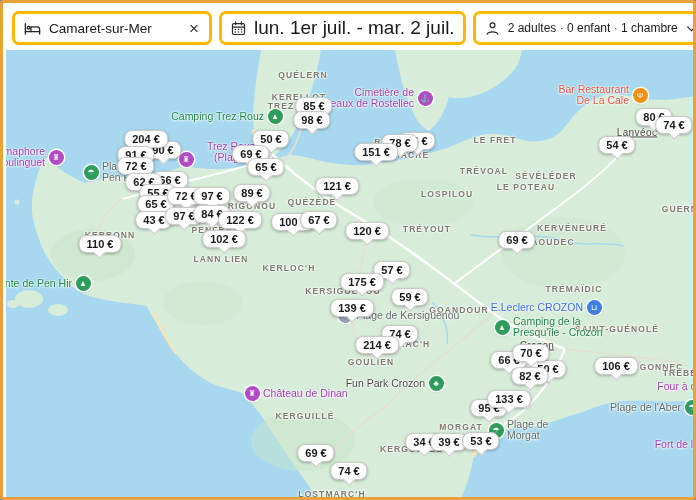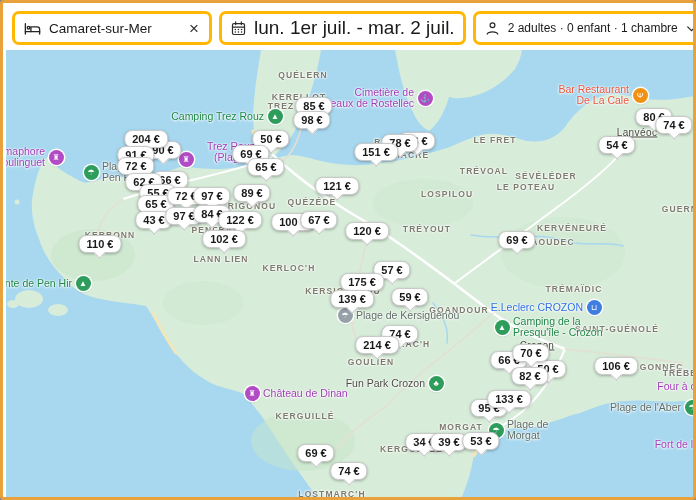--- a/index.html
+++ b/index.html
@@ -292,21 +292,21 @@
         <div class="pm" style="left: 260px; top: 117px;"><span>65 €</span></div>
         <div class="pm" style="left: 411px; top: 91px;"><span>46 €</span></div>
         <div class="pm" style="left: 394px; top: 93px;"><span>78 €</span></div>
         <div class="pm" style="left: 370px; top: 102px;"><span>151 €</span></div>
         <div class="pm" style="left: 331px; top: 136px;"><span>121 €</span></div>
         <div class="pm" style="left: 287px; top: 172px;"><span>100 €</span></div>
         <div class="pm" style="left: 313px; top: 170px;"><span>67 €</span></div>
         <div class="pm" style="left: 361px; top: 181px;"><span>120 €</span></div>
         <div class="pm" style="left: 386px; top: 220px;"><span>57 €</span></div>
         <div class="pm" style="left: 356px; top: 232px; text-align: center;"><span>175 €</span></div>
-        <div class="pm" style="left: 346px; top: 249px;"><span>139 €</span></div>
+        <div class="pm" style="left: 346px; top: 258px;"><span>139 €</span></div>
         <div class="pm" style="left: 404px; top: 247px;"><span>59 €</span></div>
         <div class="pm" style="left: 394px; top: 284px;"><span>74 €</span></div>
         <div class="pm" style="left: 371px; top: 295px;"><span>214 €</span></div>
         <div class="pm" style="left: 511px; top: 190px;"><span>69 €</span></div>
         <div class="pm" style="left: 611px; top: 95px;"><span>54 €</span></div>
         <div class="pm" style="left: 648px; top: 67px;"><span>80 €</span></div>
         <div class="pm" style="left: 668px; top: 75px;"><span>74 €</span></div>
         <div class="pm" style="left: 542px; top: 319px;"><span>50 €</span></div>
         <div class="pm" style="left: 503px; top: 310px;"><span>66 €</span></div>
         <div class="pm" style="left: 525px; top: 303px;"><span>70 €</span></div>

